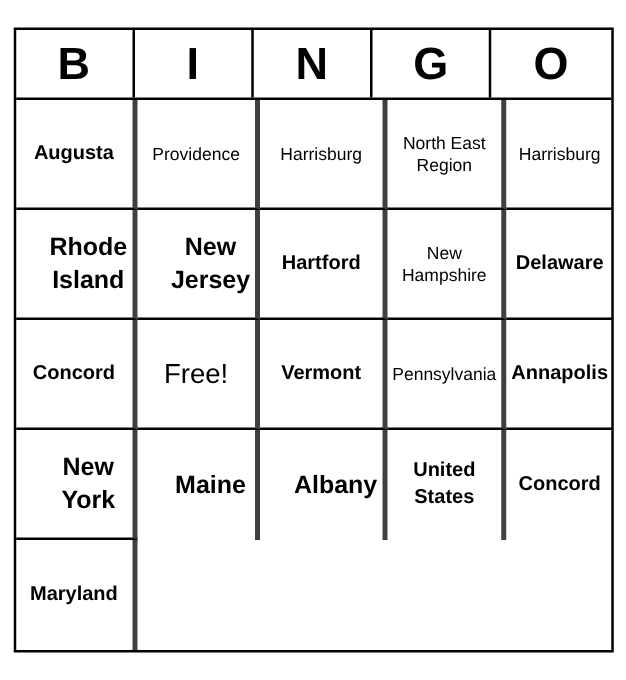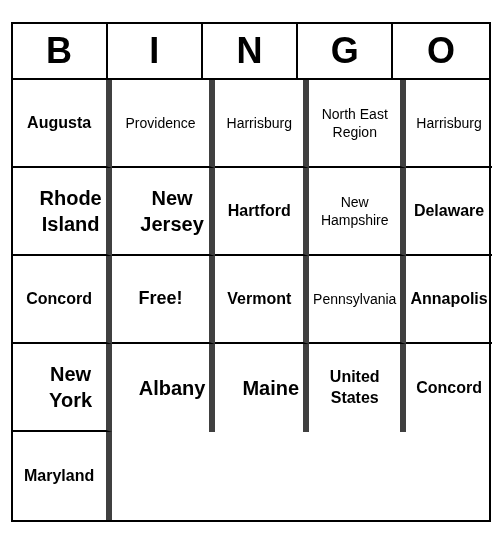--- a/index.html
+++ b/index.html
@@ -40,21 +40,21 @@
     .bingo-header-cell:last-child {
       border-right: none;
     }
 
     .bingo-grid {
       display: grid;
       grid-template-columns: repeat(5, 1fr);
     }
 
     .bingo-cell {
-      border-right: 6px solid #404040;
+      border-right: 4px solid #404040;
       border-bottom: 2px solid #000;
       min-height: 88px;
       display: flex;
       align-items: center;
       justify-content: center;
       text-align: center;
       padding: 6px 4px;
       font-size: 14px;
     }
 
@@ -71,22 +71,22 @@
       font-weight: bold;
       padding-left: 27px;
     }
 
     .bingo-cell.medium-text {
       font-size: 16px;
       font-weight: bold;
     }
 
     .bingo-cell.free {
-      font-size: 18px;
-      font-weight: bold;
+      font-size: 22px;
+      font-weight: normal;
     }
 
     .bingo-cell .cell-text {
       line-height: 1.3;
     }
   </style>
 </head>
 <body>
 
 <div class="bingo-container">
@@ -140,24 +140,24 @@
       <div class="bingo-cell ">
         <span class="cell-text">Pennsylvania</span>
       </div>
       <div class="bingo-cell medium-text">
         <span class="cell-text">Annapolis</span>
       </div>
       <div class="bingo-cell large-text">
         <span class="cell-text">New York</span>
       </div>
       <div class="bingo-cell large-text">
-        <span class="cell-text">Albany</span>
+        <span class="cell-text">Maine</span>
       </div>
       <div class="bingo-cell large-text">
-        <span class="cell-text">Maine</span>
+        <span class="cell-text">Albany</span>
       </div>
       <div class="bingo-cell medium-text">
         <span class="cell-text">United States</span>
       </div>
       <div class="bingo-cell medium-text">
         <span class="cell-text">Concord</span>
       </div>
       <div class="bingo-cell medium-text">
         <span class="cell-text">Maryland</span>
       </div>

